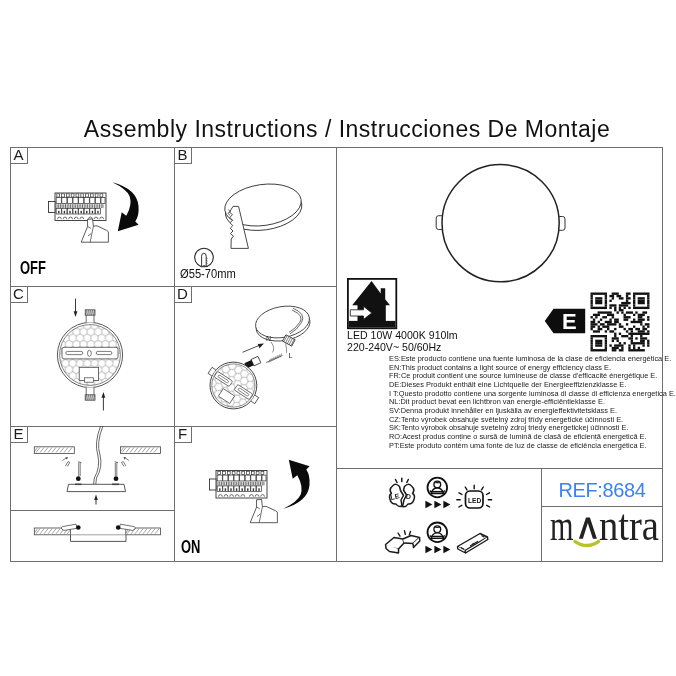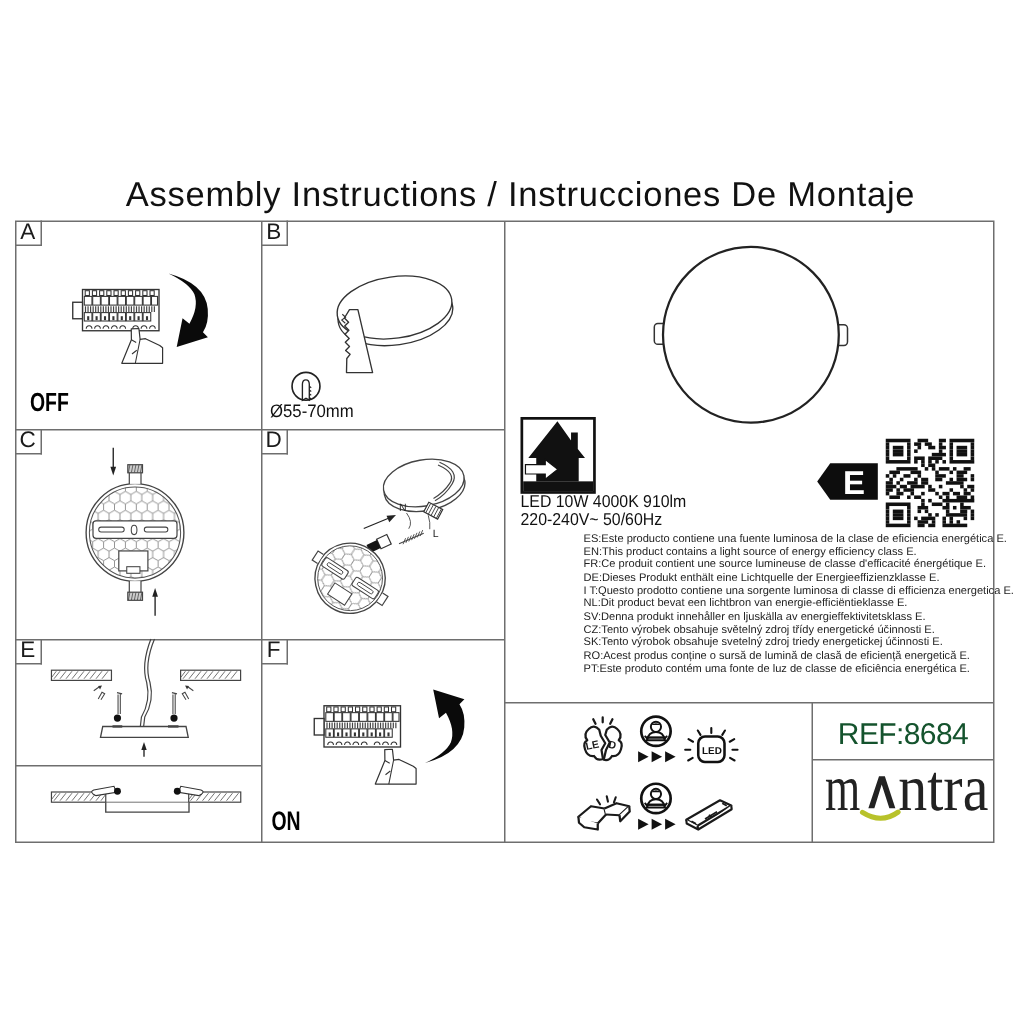--- a/index.html
+++ b/index.html
@@ -527,21 +527,21 @@
 FR:Ce produit contient une source lumineuse de classe d'efficacité énergétique E.
 DE:Dieses Produkt enthält eine Lichtquelle der Energieeffizienzklasse E.
 I T:Questo prodotto contiene una sorgente luminosa di classe di efficienza energetica E.
 NL:Dit product bevat een lichtbron van energie-efficiëntieklasse E.
 SV:Denna produkt innehåller en ljuskälla av energieffektivitetsklass E.
 CZ:Tento výrobek obsahuje světelný zdroj třídy energetické účinnosti E.
 SK:Tento výrobok obsahuje svetelný zdroj triedy energetickej účinnosti E.
 RO:Acest produs conține o sursă de lumină de clasă de eficiență energetică E.
 PT:Este produto contém uma fonte de luz de classe de eficiência energética E.</div>
 
-<div class="abs" style="left:541px;top:468px;width:122px;height:38px;text-align:center;line-height:44px;font-size:20px;letter-spacing:-0.4px;color:#14532d;">REF:8684</div>
+<div class="abs" style="left:541px;top:468px;width:122px;height:38px;text-align:center;line-height:44px;font-size:20px;letter-spacing:-0.4px;color:#3b82f6;">REF:8684</div>
 
 <div class="abs" style="left:541px;top:507px;width:122px;height:55px;">
   <svg width="122" height="55" viewBox="0 0 122 55">
     <text x="9" y="33" font-family="Liberation Serif, serif" font-size="44" fill="#222" textLength="23.5" lengthAdjust="spacingAndGlyphs">m</text>
     <path d="M 37.9,31.8 L 45,10.5 L 48.9,10.5 L 55.9,31.8 L 51.9,31.8 L 46.8,16 L 41.9,31.8 Z" fill="#222"></path>
     <text x="57.9" y="33" font-family="Liberation Serif, serif" font-size="44" fill="#222" textLength="60" lengthAdjust="spacingAndGlyphs">ntra</text>
     <path d="M 34,34.6 Q 46.5,42.5 57.7,34.4" fill="none" stroke="#b8c22a" stroke-width="3.4" stroke-linecap="round"></path>
   </svg>
 </div>
 

